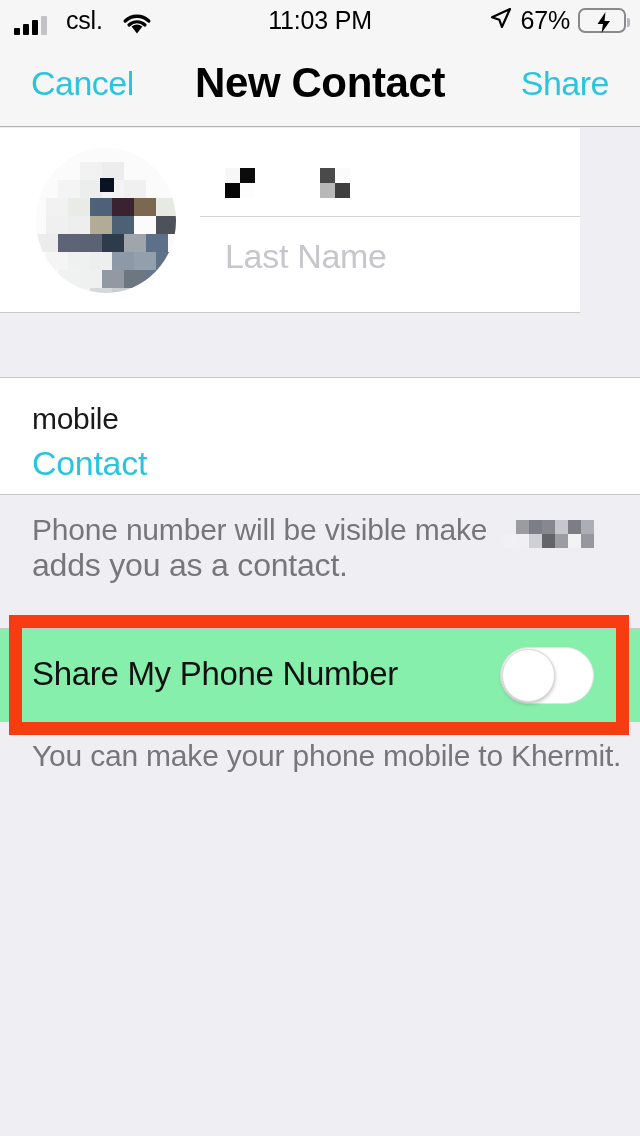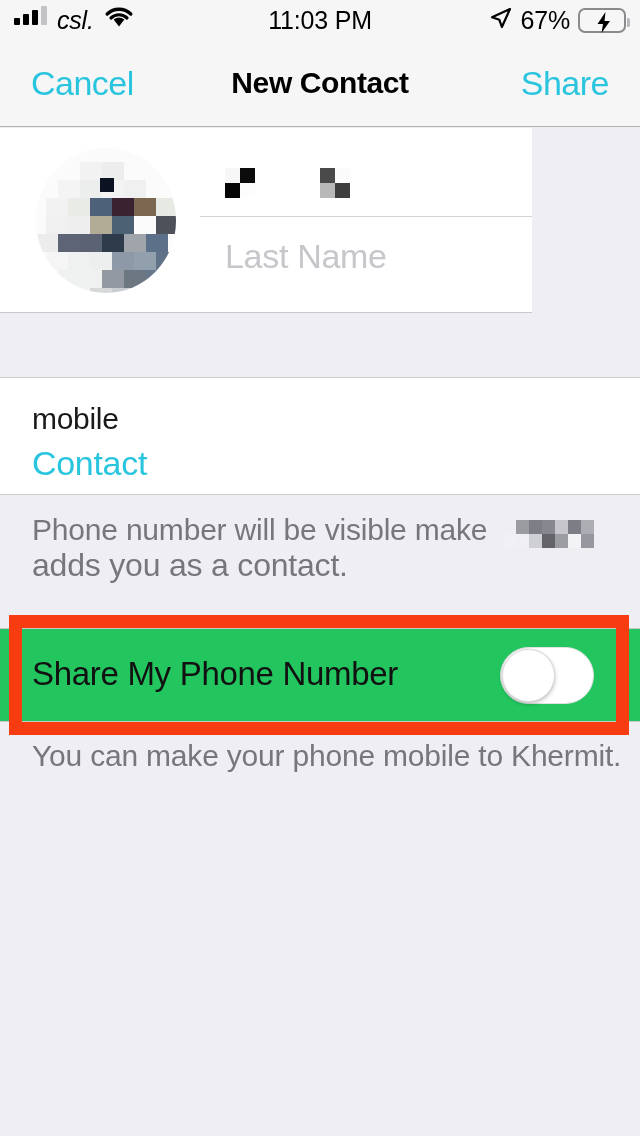--- a/index.html
+++ b/index.html
@@ -26,24 +26,23 @@
     width: 640px;
     height: 40px;
     background: #f6f6f6;
     display: flex;
     align-items: center;
     box-sizing: border-box;
     padding: 0 14px;
   }
   .status-left {
     display: flex;
-    align-items: flex-start;
+    align-items: flex-end;
     flex: 1 1 0;
-    gap: 10px;
-    font-style: italic;
+    gap: 19px;
   }
   .status-center {
     flex: 0 0 auto;
     display: flex;
     justify-content: center;
     align-items: center;
   }
   .status-right {
     display: flex;
     align-items: center;
@@ -134,32 +133,32 @@
     letter-spacing: -0.5px;
     white-space: nowrap;
     cursor: pointer;
     text-align: right;
   }
   .nav-btn.right { margin-left: auto; }
   .nav-title {
     position: absolute;
     left: 0; right: 0;
     text-align: center;
-    font-size: 30px;
+    font-size: 42px;
     font-weight: bold;
     color: #000;
     letter-spacing: -0.4px;
     pointer-events: none;
   }
 
   
   .name-section {
     position: absolute;
     top: 128px; left: 0;
-    width: 532px;
+    width: 580px;
     height: 185px;
     background: #fff;
     border-bottom: 1.5px solid #c9c9cc;
     box-sizing: border-box;
   }
   .avatar {
     position: absolute;
     left: 36px;
     top: 20px;
     width: 140px;
@@ -274,21 +273,21 @@
     height: 28px;
   }
   .redact-inline .px { position: absolute; display: block; }
 
   
   .switch-section {
     position: absolute;
     top: 628px; left: 0;
     width: 640px;
     height: 94px;
-    background: #22c55e;
+    background: #86efac;
     border-top: 1.5px solid #c9c9cc;
     border-bottom: 1.5px solid #c9c9cc;
     box-sizing: border-box;
   }
   .switch-label {
     position: absolute;
     left: 32px;
     top: 26px;
     font-size: 33px;
     color: #111;

